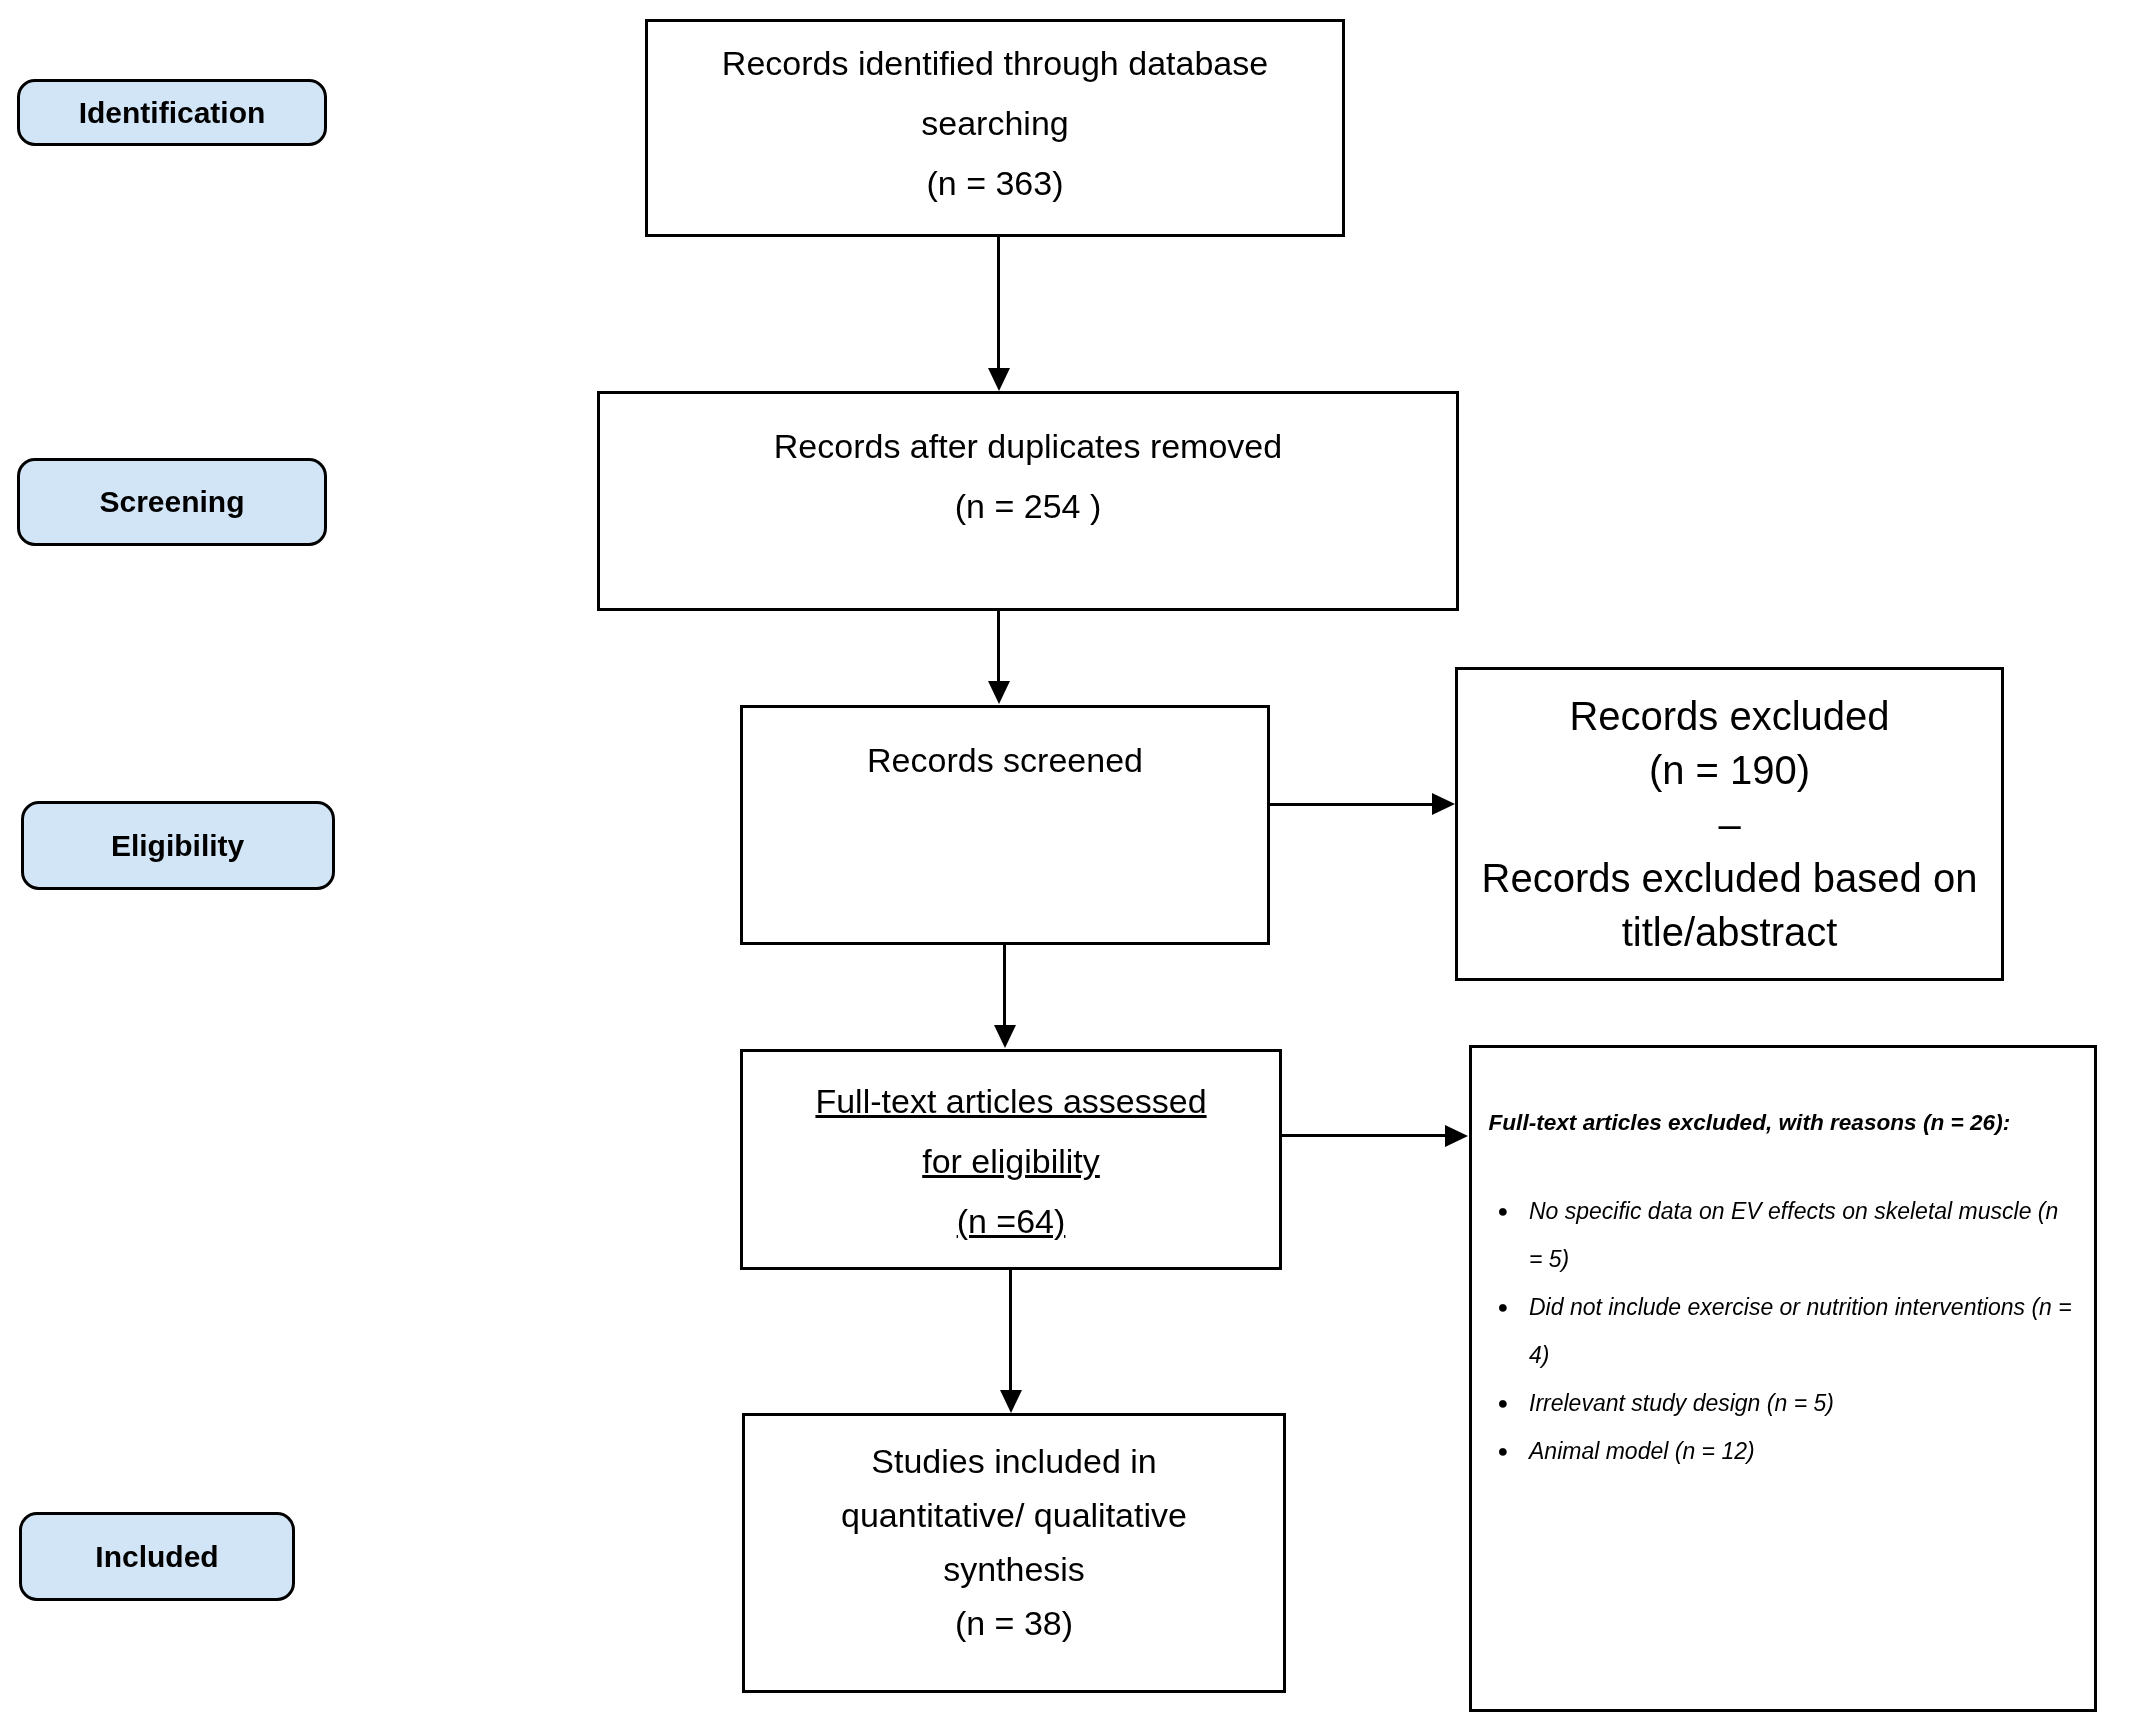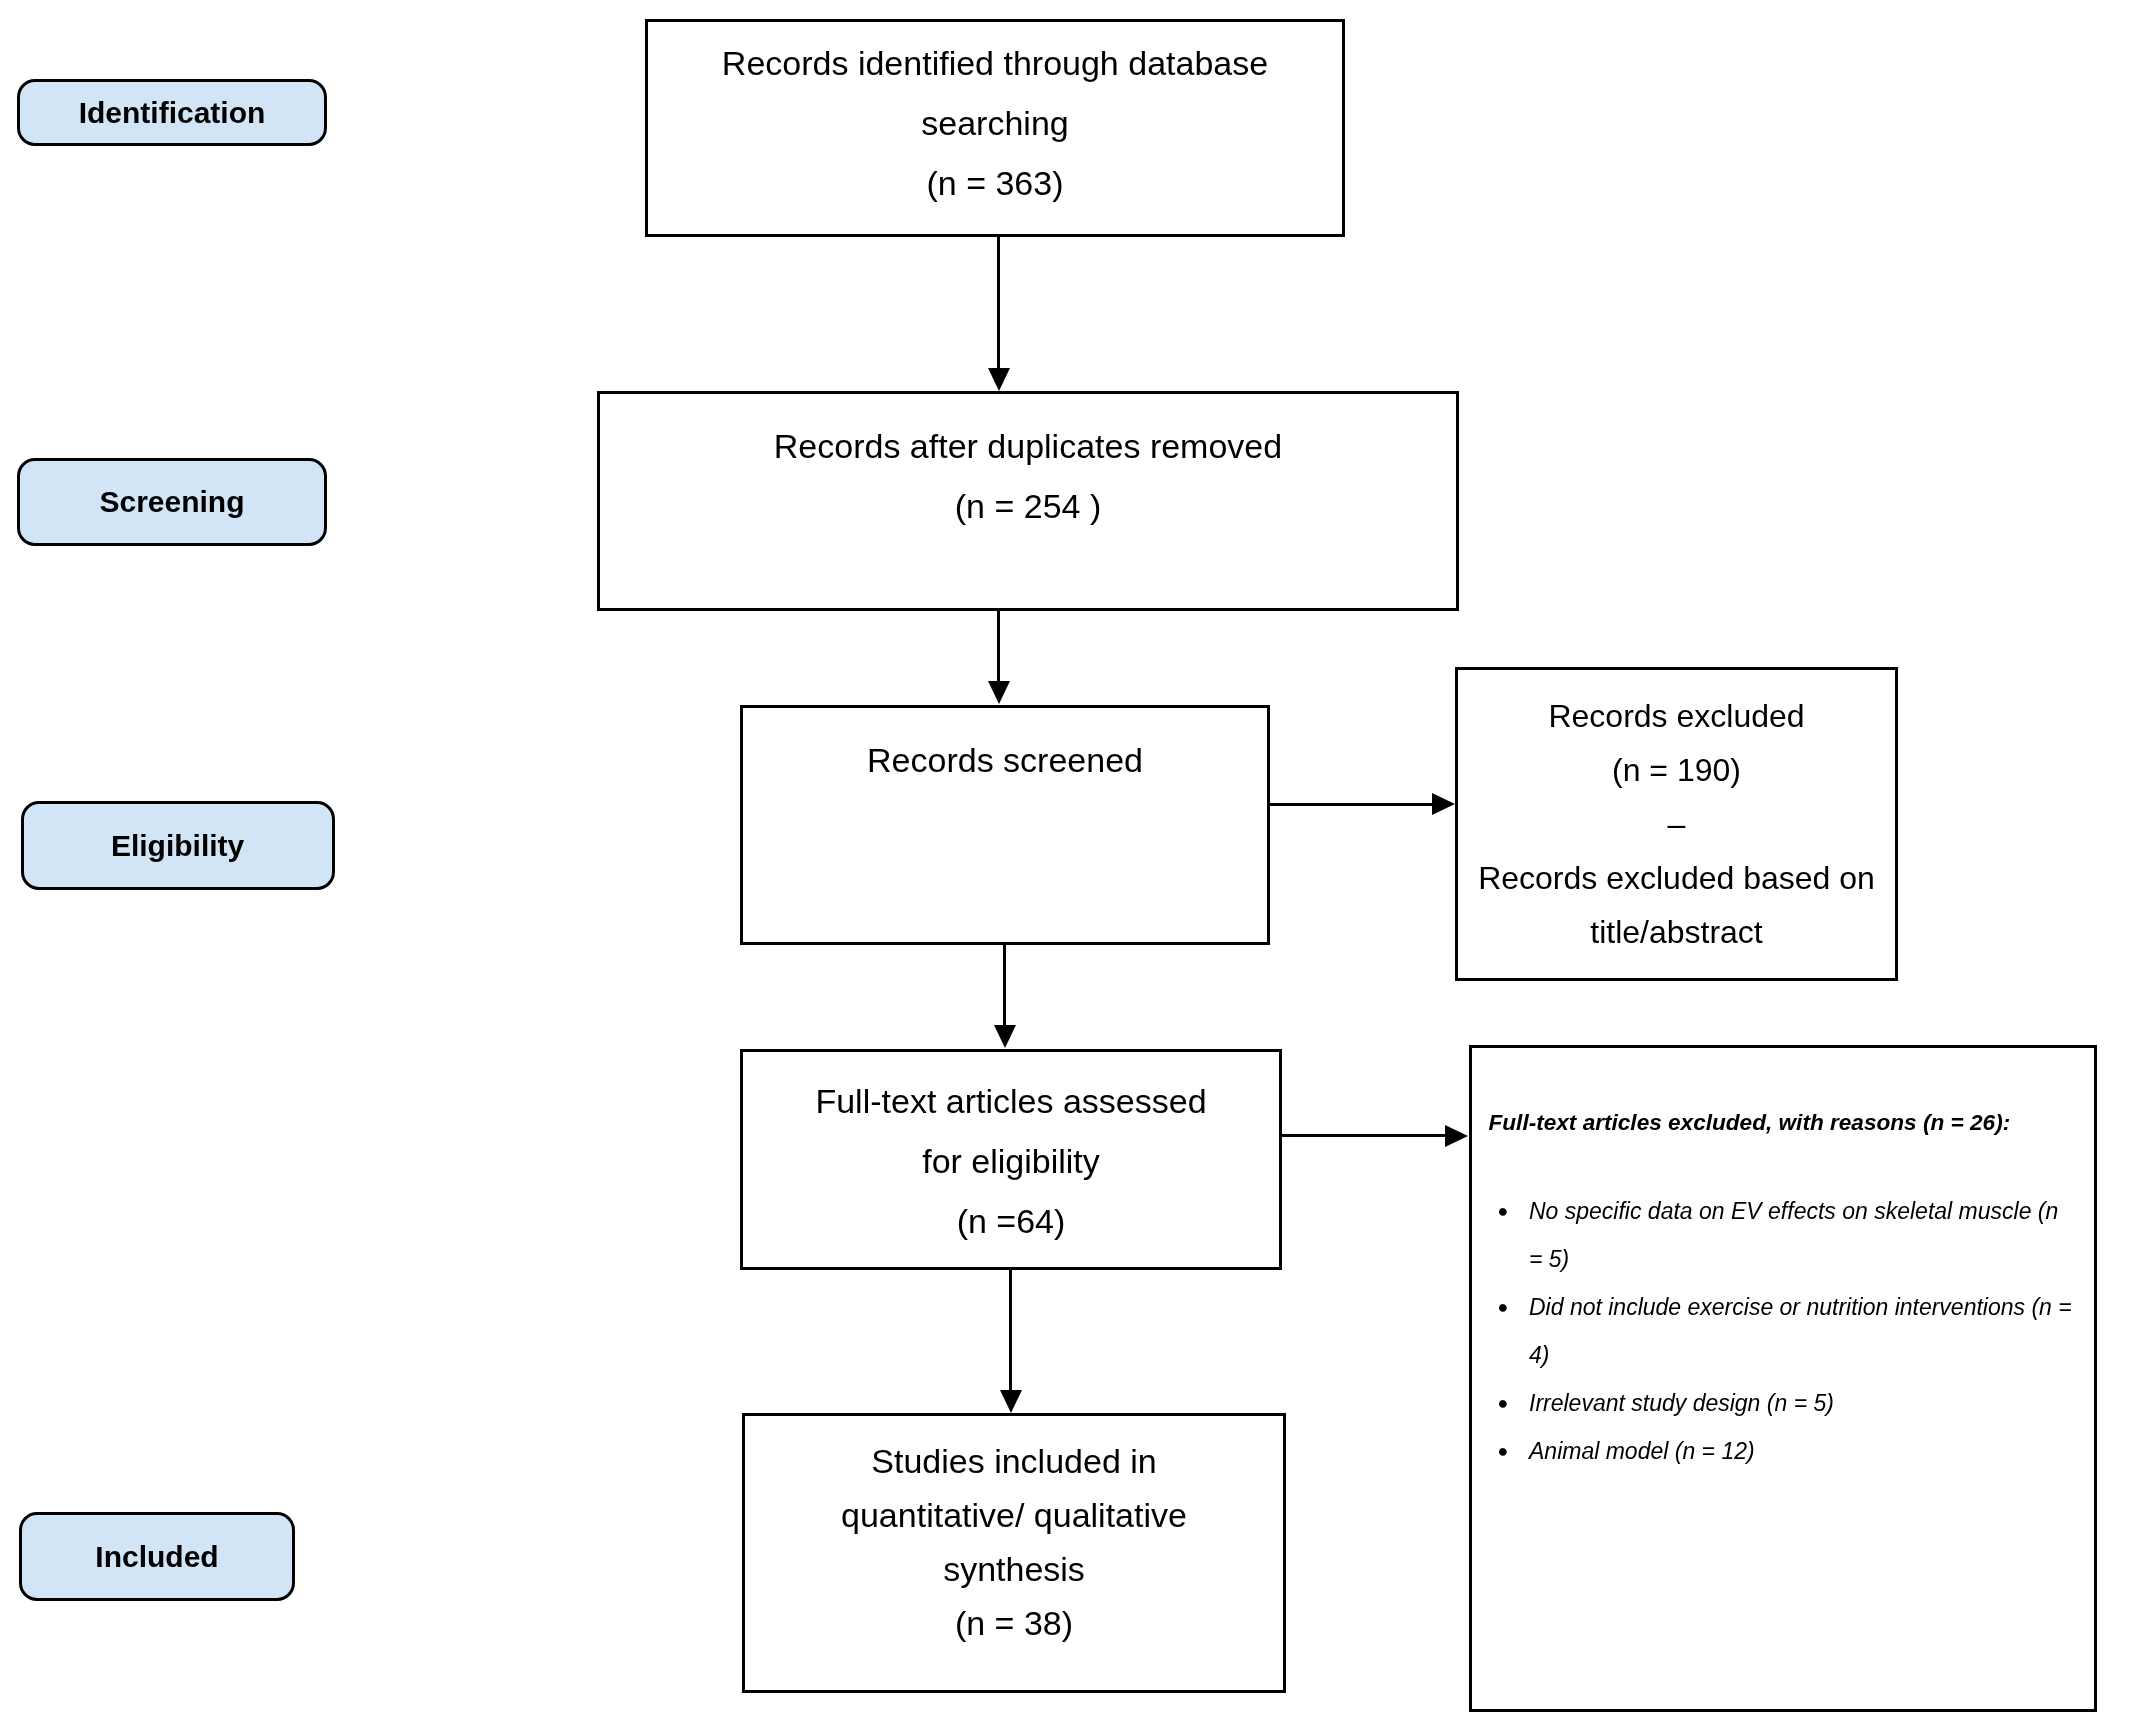--- a/index.html
+++ b/index.html
@@ -29,29 +29,29 @@
   .fbox {
     position:absolute; background:#ffffff;
     border:3.4px solid var(--border,#000000);
     box-sizing:border-box;
     text-align:center; font-size:34px;
   }
   .fbox .tline { line-height:60px; }
   #box-identified        { left:645px;  top:19px;   width:700px; height:218px; padding-top:11px; }
   #box-duplicates        { left:597px;  top:391px;  width:862px; height:220px; padding-top:22px; }
   #box-screened          { left:740px; top:705px; width:530px;  height:240px; padding-top:22px; }
-  #box-fulltext          { left:740px; top:1049px; width:542px;  height:221px; padding-top:19px; }
+  #box-fulltext          { left:740px; top:1049px; width:542px;  height:221px; padding-top:19px;text-decoration:underline; }
   #box-included-studies  { left:742px; top:1413px; width:544px;  height:280px; padding-top:18px; }
   #box-included-studies .tline { line-height:54px; }
 
   
   #sbox-records-excluded {
-    position:absolute; left:1455px; top:667px; width:443px; height:314px;
+    position:absolute; left:1455px; top:667px; width:549px; height:314px;
     background:#ffffff; border:3.4px solid var(--border,#000000);
-    box-sizing:border-box; text-align:center; font-size:32px; padding-top:19px;
+    box-sizing:border-box; text-align:center; font-size:40px; padding-top:19px;
   }
   #sbox-records-excluded .tline { line-height:54px; }
 
   #sbox-fulltext-excluded {
     position:absolute; left:1469px; top:1045px; width:628px; height:667px;
     background:#ffffff; border:3.4px solid var(--border,#000000);
     box-sizing:border-box; padding-top:60px;font-style:italic;
   }
   .sbox2-heading {
     font-weight:bold; font-size:22.6px; line-height:30px;

